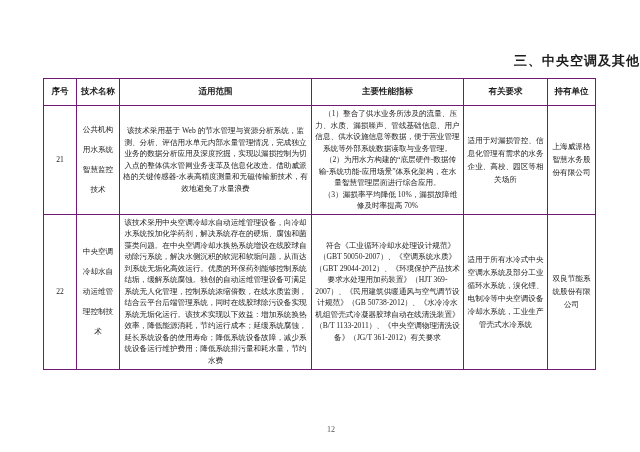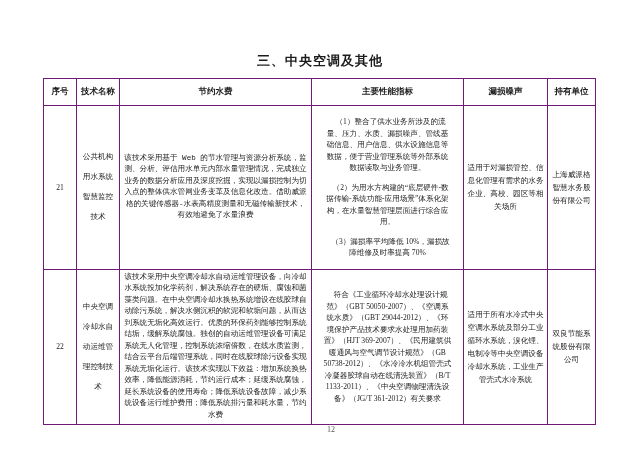--- a/index.html
+++ b/index.html
@@ -2,43 +2,43 @@
 <html><head>
 <meta charset="utf-8">
 <style>
   html,body{margin:0;padding:0;}
   body{
     width:640px;height:452px;position:relative;background:#ffffff;
     font-family:"Liberation Serif","DejaVu Serif",serif;color:#1c1c1c;
     overflow:hidden;
   }
   .page-title{
-    position:absolute;top:52px;left:0;width:640px;text-align:center;
+    position:absolute;top:52px;left:0;width:640px;text-align:right;
     font-size:13px;font-weight:bold;letter-spacing:1px;
   }
   table.tech-table{
     position:absolute;left:43px;top:78px;width:552px;
     border-collapse:collapse;table-layout:fixed;
   }
   .tech-table th,.tech-table td{
     border:1px solid #701a75;box-sizing:border-box;
     vertical-align:middle;overflow:hidden;
   }
   .tech-table th{
     font-size:8.5px;font-weight:bold;text-align:center;
     height:27px;padding:2px;
   }
   .tech-table td{font-size:7.6px;padding:2px 3px;text-align:center;}
   tr.row-21 td{height:108px;}
   tr.row-22 td{height:155px;}
   .cell-no{text-align:center;font-size:8.5px;}
   .cell-name{line-height:20px;padding:2px 2px;text-align:justify;text-justify:inter-character;}
-  .cell-intro{line-height:11.5px;text-align:justify;text-justify:inter-character;padding:2px 4px;font-family:Liberation Mono, monospace;}
+  .cell-intro{line-height:11.5px;text-align:justify;text-justify:inter-character;padding:2px 4px;}
   .cell-ind{line-height:11.5px;text-align:justify;text-justify:inter-character;padding:2px 4px;}
-  .cell-ind p{margin:8px;text-indent:0.8em;}
+  .cell-ind p{margin:0;text-indent:0.8em;}
   .cell-scope{line-height:13px;text-align:justify;text-justify:inter-character;padding:2px 4px;}
   .cell-holder{line-height:13px;text-align:justify;text-justify:inter-character;padding:2px 3px;}
   .page-number{
     position:absolute;top:425px;left:11px;width:640px;text-align:center;
     font-size:8px;color:#555;
   }
 </style>
 </head>
 <body>
 
@@ -50,23 +50,23 @@
     <col style="width:43px">
     <col style="width:192px">
     <col style="width:152px">
     <col style="width:84px">
     <col style="width:48px">
   </colgroup>
   <thead>
     <tr>
       <th>序号</th>
       <th>技术名称</th>
-      <th>节约水费</th>
+      <th>适用范围</th>
       <th>主要性能指标</th>
-      <th>漏损噪声</th>
+      <th>有关要求</th>
       <th>持有单位</th>
     </tr>
   </thead>
   <tbody>
     <tr class="row-21">
       <td class="cell-no">21</td>
       <td class="cell-name">公共机构用水系统智慧监控技术</td>
       <td class="cell-intro">该技术采用基于 Web 的节水管理与资源分析系统，监测、分析、评估用水单元内部水量管理情况，完成独立业务的数据分析应用及深度挖掘，实现以漏损控制为切入点的整体供水管网业务变革及信息化改造。借助威派格的关键传感器-水表高精度测量和无磁传输新技术，有效地避免了水量浪费</td>
       <td class="cell-ind">
         <p>（1）整合了供水业务所涉及的流量、压力、水质、漏损噪声、管线基础信息、用户信息、供水设施信息等数据，便于营业管理系统等外部系统数据读取与业务管理。</p>

